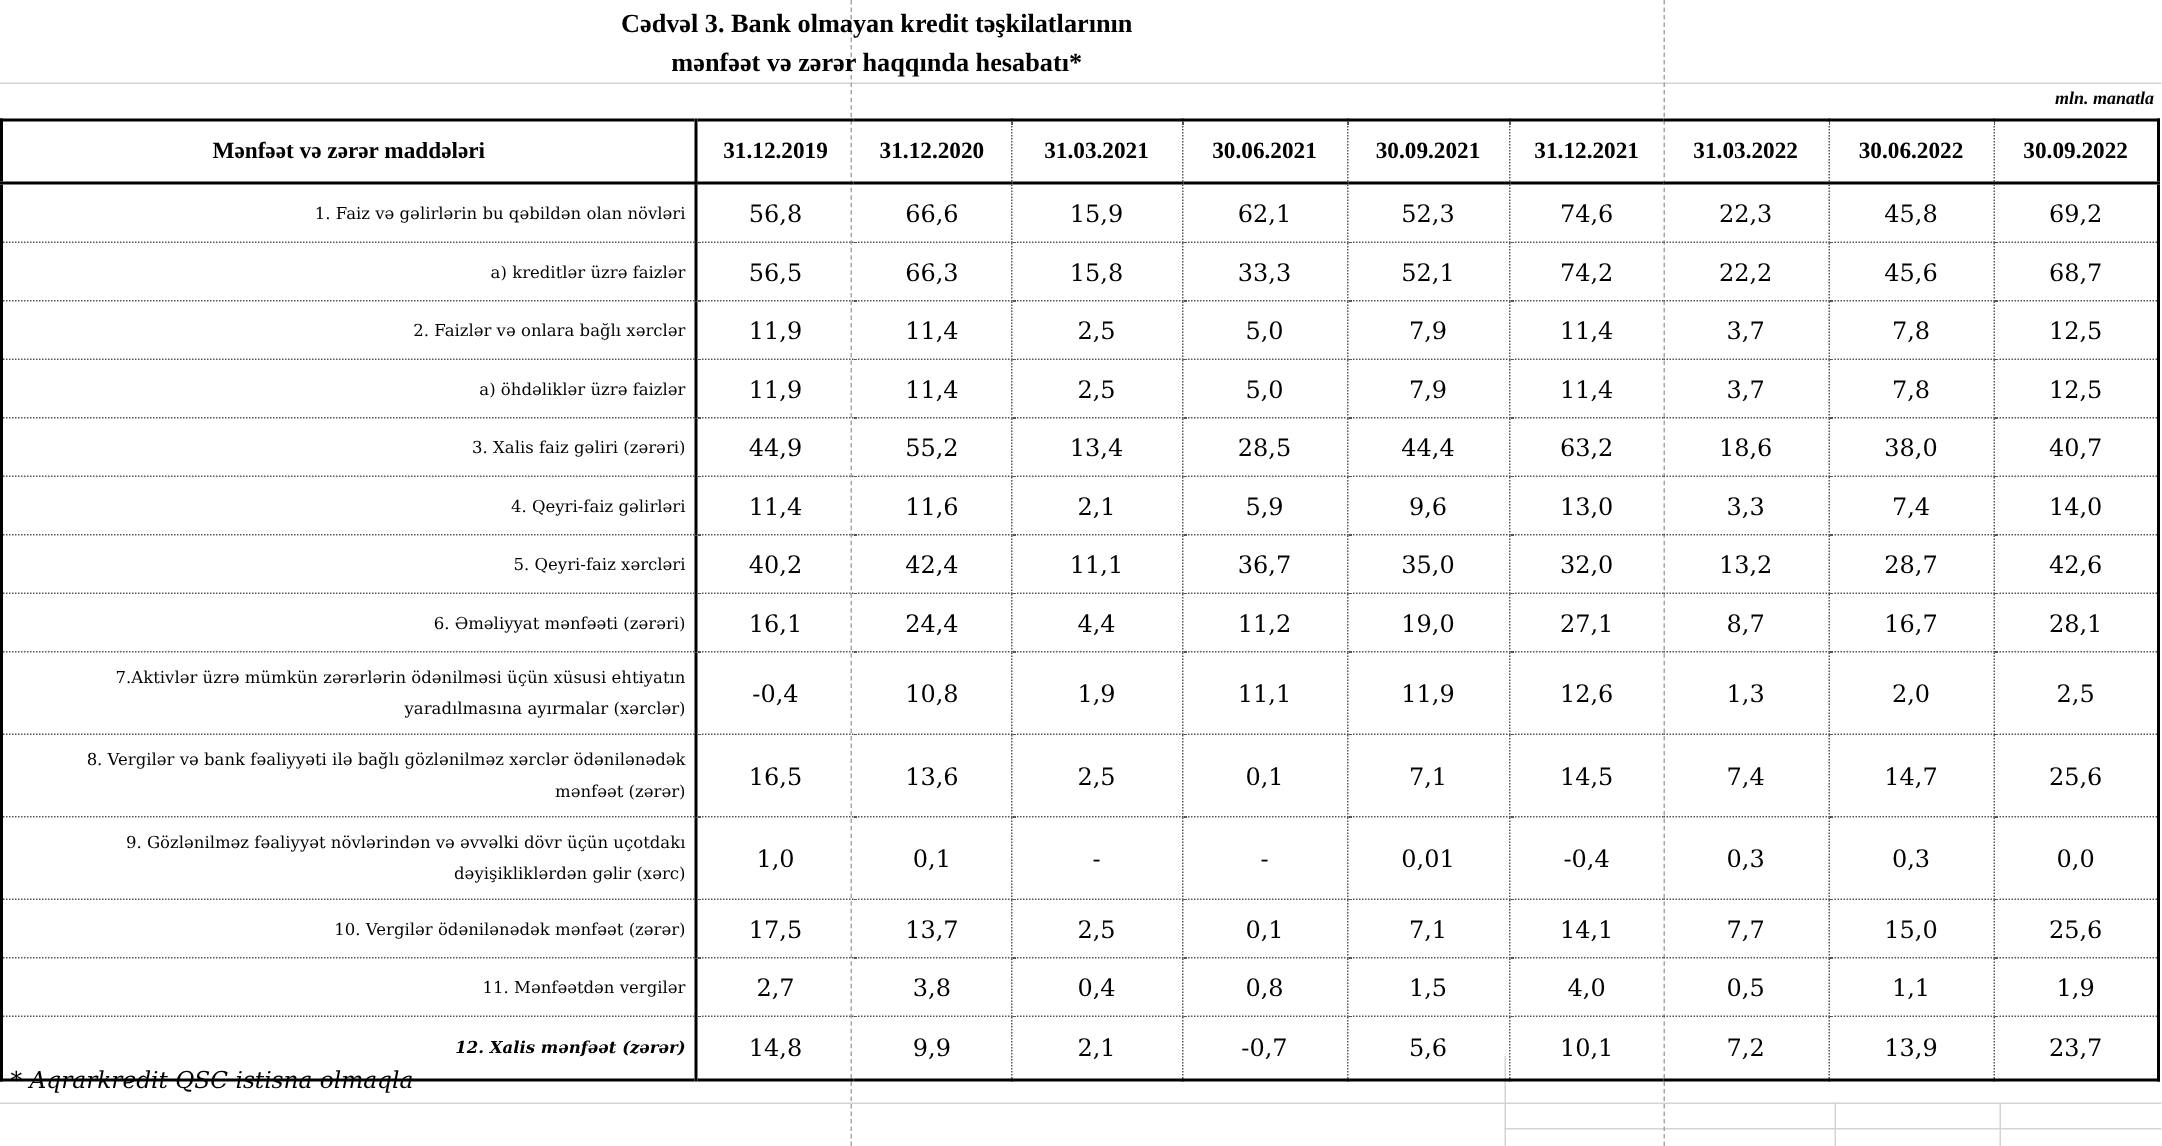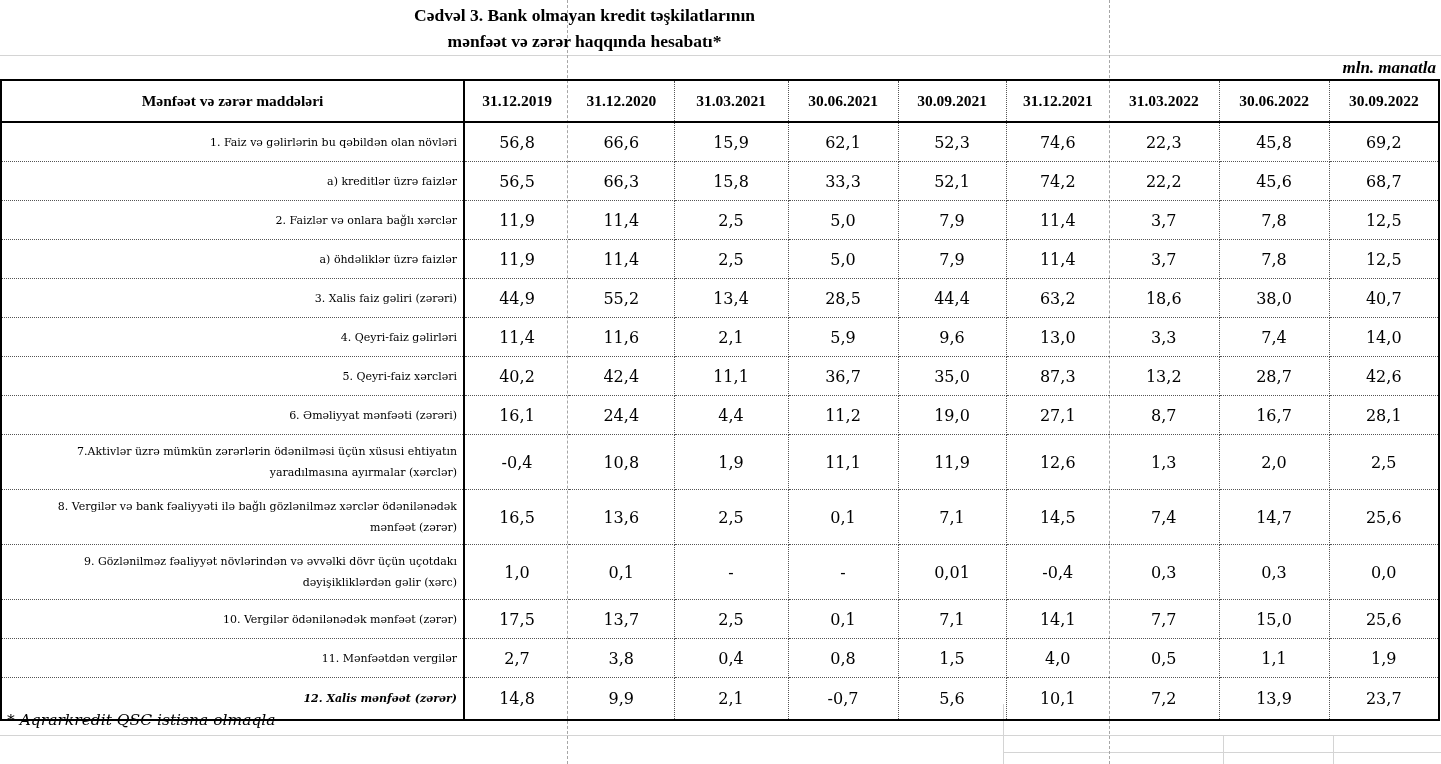--- a/index.html
+++ b/index.html
@@ -8,21 +8,21 @@
     background:#ffffff;color:#000;
     font-family:"DejaVu Serif","Liberation Serif",serif;
   }
   
   .title-block{position:absolute;top:2px;left:0;width:1169px;text-align:center;z-index:2;}
   .title-line{
     font-family:"Liberation Serif",serif;font-weight:bold;font-size:17.5px;line-height:26px;
   }
   .unit-note{
     position:absolute;top:58px;right:5px;z-index:2;
-    font-family:"Liberation Serif",serif;font-weight:bold;font-style:italic;font-size:17px;
+    font-family:"Liberation Serif",serif;font-weight:bold;font-style:italic;font-size:12px;
   }
   
   .gridline{position:absolute;background:#d4d4d4;z-index:0;}
   .gl-h{height:1px;}
   .gl-v{width:1px;}
   
   .page-break{
     position:absolute;top:0;height:764px;width:0;z-index:1;
     border-left:1px dashed #a6a6a6;
   }
@@ -180,21 +180,21 @@
           <td>7,4</td>
           <td>14,0</td>
         </tr>
         <tr>
           <td class="label-col">5. Qeyri-faiz xərcləri</td>
           <td class="pb-right">40,2</td>
           <td>42,4</td>
           <td>11,1</td>
           <td>36,7</td>
           <td>35,0</td>
-          <td class="pb-right">87,3</td>
+          <td class="pb-right">32,0</td>
           <td>13,2</td>
           <td>28,7</td>
           <td>42,6</td>
         </tr>
         <tr>
           <td class="label-col">6. Əməliyyat mənfəəti (zərəri)</td>
           <td class="pb-right">16,1</td>
           <td>24,4</td>
           <td>4,4</td>
           <td>11,2</td>

